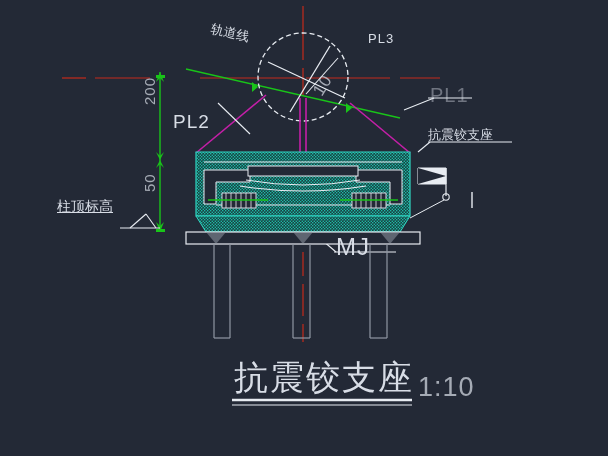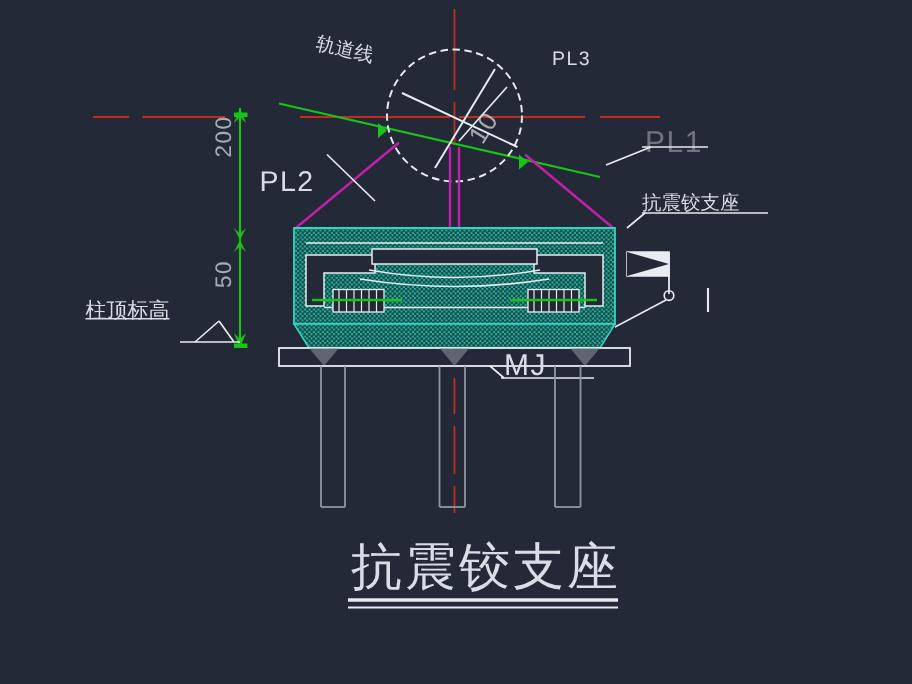--- a/index.html
+++ b/index.html
@@ -198,24 +198,25 @@
   <div class="lbl lbl-latin" style="left:368px; top:31px; font-size:13px;">PL3</div>
 
   <div class="lbl lbl-latin" style="left:173px; top:82px; font-size:19px;margin-top:29px;">PL2</div>
 
   <div class="lbl lbl-latin faded" style="left:430px; top:84px; font-size:20px;">PL1</div>
 
   <div class="lbl lbl-cjk" style="left:428px; top:126px; font-size:13px;">抗震铰支座</div>
 
   <div class="lbl lbl-cjk" style="left:57px; top:198px; font-size:14px;text-decoration:underline;">柱顶标高</div>
 
-  <div class="lbl lbl-latin" style="left:336px; top:233px; font-size:20px;">MJ</div>
+  <div class="lbl lbl-latin" style="left:336px; top:233px; font-size:24px;">MJ</div>
 
   <div class="lbl lbl-latin semi" style="left:309px; top:89px; font-size:17px; transform:rotate(-58deg); transform-origin:left top;">10</div>
 
   <div class="lbl lbl-latin semi" style="left:141px; top:105px; font-size:15px; transform:rotate(-90deg); transform-origin:left top;">200</div>
 
   <div class="lbl lbl-latin semi" style="left:141px; top:192px; font-size:15px; transform:rotate(-90deg); transform-origin:left top;">50</div>
 
   <div class="lbl lbl-cjk" style="left:234px; top:355px; font-size:34px; letter-spacing:2px;">抗震铰支座</div>
 
+  <div class="lbl lbl-latin semi" style="left:418px; top:372px; font-size:27px;">1:10</div>
 
 </div>
 
 </body></html>

